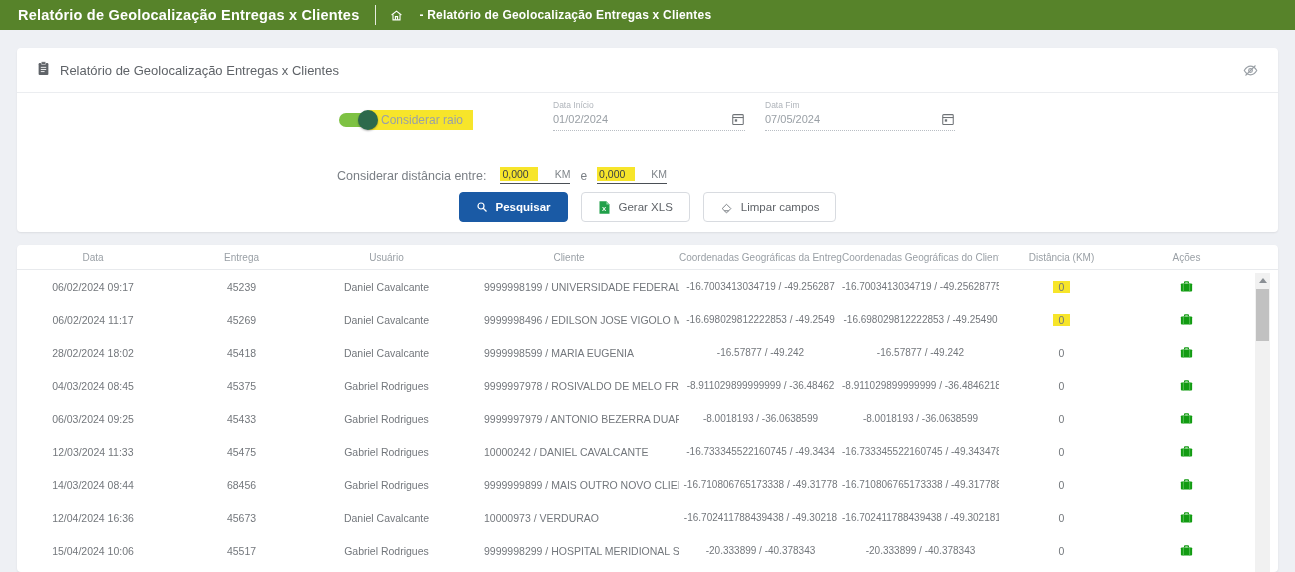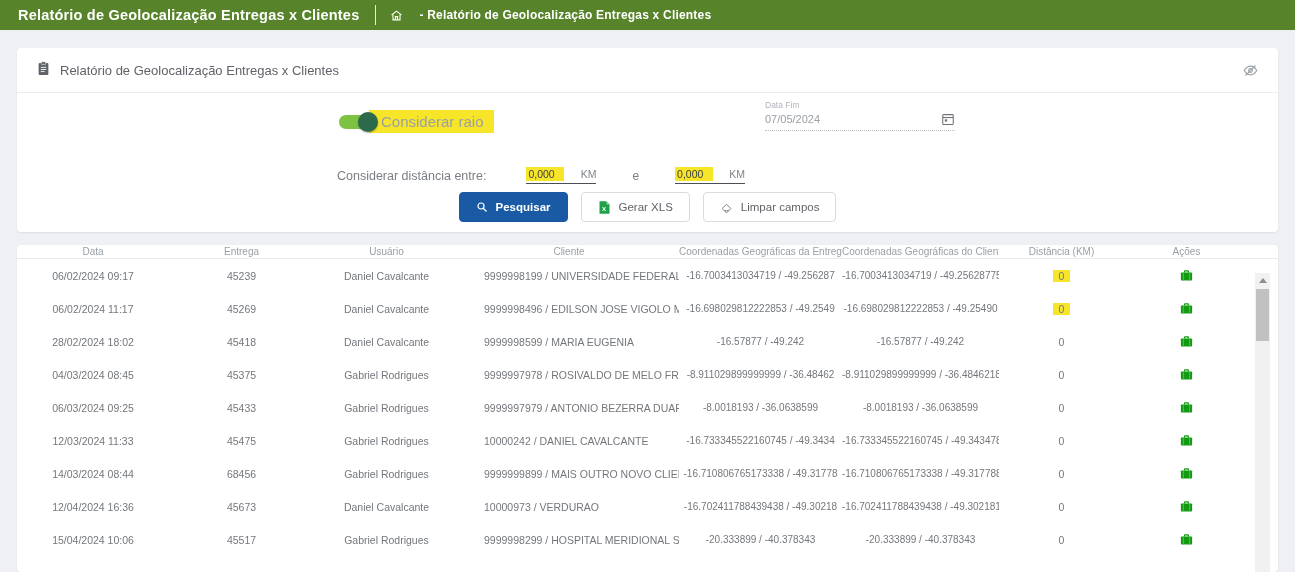--- a/index.html
+++ b/index.html
@@ -25,51 +25,51 @@
   .card-title { font-size:13px; color:#5f6368; margin-left:10px; }
   .eye-off { margin-left:auto; cursor:pointer; display:flex; align-items:center; }
 
   
   .toggle-wrap { position:absolute; left:322px; top:62px; display:flex; align-items:center; }
   .toggle { position:relative; width:36px; height:14px; border-radius:7px;
     background:#7ec243; cursor:pointer; flex:0 0 auto; }
   .toggle-knob { position:absolute; right:-3px; top:-3px; width:20px; height:20px;
     border-radius:50%; background:#2d6a4c; box-shadow:0 1px 2px rgba(0,0,0,.3); }
   .toggle-label { margin-left:-6px; padding:3px 10px 3px 12px; background:#f7e52a;
-    font-size:15px; color:#9aa0a6; }
+    font-size:12px; color:#9aa0a6; }
 
   .date-field { position:absolute; top:52px; border-bottom:1px dotted #b9bec4; padding-bottom:4px; }
   .df-start { left:536px; width:192px; }
   .df-end   { left:748px; width:190px; }
   .date-label { font-size:8.5px; color:#b0b5bb; margin-bottom:2px; }
   .date-row { display:flex; align-items:center; }
   .date-input { border:none; outline:none; background:transparent; flex:1;
     font-size:11px; color:#9aa0a6; font-family:"Liberation Sans",sans-serif; min-width:0; }
   .cal-btn { cursor:pointer; display:flex; align-items:center; margin-left:6px; }
 
-  .dist-row { position:absolute; left:320px; top:103px; display:flex; align-items:center;gap:26px; }
+  .dist-row { position:absolute; left:320px; top:103px; display:flex; align-items:center; }
   .dist-label { font-size:12.5px; color:#7a7f85; margin-right:8px; }
   .dist-field { display:flex; align-items:center; width:70px;
     border-bottom:1px solid #4a4f55; padding-bottom:2px; margin:16px 6px; }
   .dist-input { width:38px; border:none; outline:none; font-size:10.5px; color:#3c4043;
     background:#f7e52a; padding:1px 2px; font-family:"Liberation Sans",sans-serif; }
   .dist-unit { font-size:10.5px; color:#80868b; margin-left:auto; }
   .dist-conj { font-size:12px; color:#7a7f85; margin:0 4px; }
 
   .btn-row { position:absolute; left:0; right:0; top:144px; display:flex;
     justify-content:center; gap:13px; }
   .btn { height:30px; border-radius:4px; display:flex; align-items:center;
     padding:0 16px; font-size:11.5px; cursor:pointer; border:1px solid #d8dbe0;
     background:#fff; color:#5f6368; }
   .btn svg, .btn .xlsq { margin-right:8px; }
   .btn-primary { background:#1a5aa5; border-color:#1a5aa5; color:#fff; font-weight:bold; }
 
   
   .tgrid { display:grid; grid-template-columns:152px 145px 145px 220px 163px 157px 125px 125px; }
-  .thead { height:14px; border-bottom:1px solid #e8eaed; align-items:center; }
+  .thead { height:25px; border-bottom:1px solid #e8eaed; align-items:center; }
   .th { font-size:10px; color:#9aa0a6; text-align:center; white-space:nowrap; overflow:hidden; }
   .trow { height:33px; align-items:center; }
   .cell { font-size:10.5px; color:#73777c; text-align:center; white-space:nowrap; overflow:hidden; }
   .c-client { text-align:left; padding-left:25px; }
   .c-coord { font-size:10px; }
   .dist { padding:1px 6px; }
   .dist.hl { background:#f7e52a; }
   .c-actions { display:flex; justify-content:center; }
   .bag { cursor:pointer; display:flex; align-items:center; }
 
@@ -118,20 +118,33 @@
     </span>
   </div>
 
   <div class="toggle-wrap">
     <div class="toggle">
       <div class="toggle-knob"></div>
     </div>
     <div class="toggle-label">Considerar raio</div>
   </div>
 
+  <div class="date-field df-start">
+    <div class="date-label">Data Início</div>
+    <div class="date-row">
+      <input class="date-input" value="01/02/2024" style="">
+      <span class="cal-btn">
+        <svg width="14" height="14" viewBox="0 0 24 24" fill="none" stroke="#6f7377" stroke-width="1.8">
+          <rect x="3" y="4.5" width="18" height="17" rx="1.5"></rect>
+          <line x1="3" y1="9.5" x2="21" y2="9.5"></line>
+          <rect x="6.5" y="12.5" width="4" height="4" fill="#6f7377" stroke="none"></rect>
+        </svg>
+      </span>
+    </div>
+  </div>
 
   <div class="date-field df-end">
     <div class="date-label">Data Fim</div>
     <div class="date-row">
       <input class="date-input" value="07/05/2024" style="">
       <span class="cal-btn">
         <svg width="14" height="14" viewBox="0 0 24 24" fill="none" stroke="#6f7377" stroke-width="1.8">
           <rect x="3" y="4.5" width="18" height="17" rx="1.5"></rect>
           <line x1="3" y1="9.5" x2="21" y2="9.5"></line>
           <rect x="6.5" y="12.5" width="4" height="4" fill="#6f7377" stroke="none"></rect>

